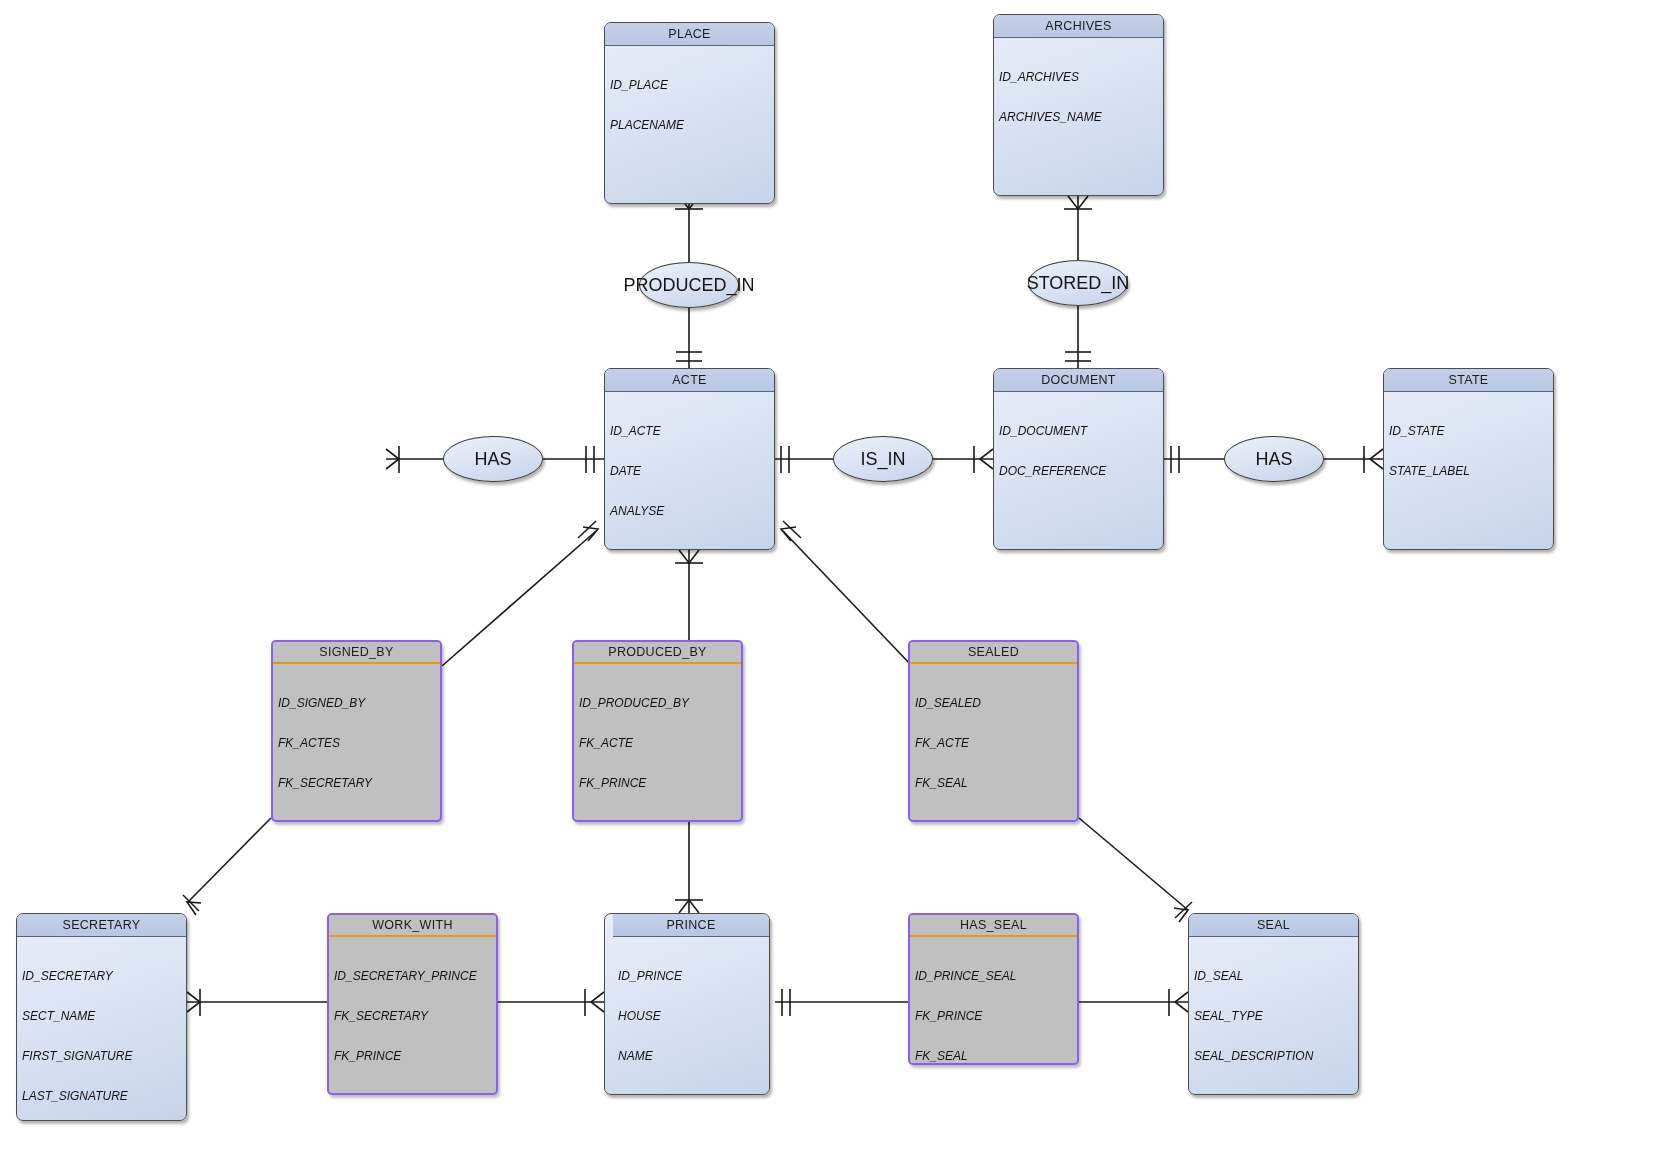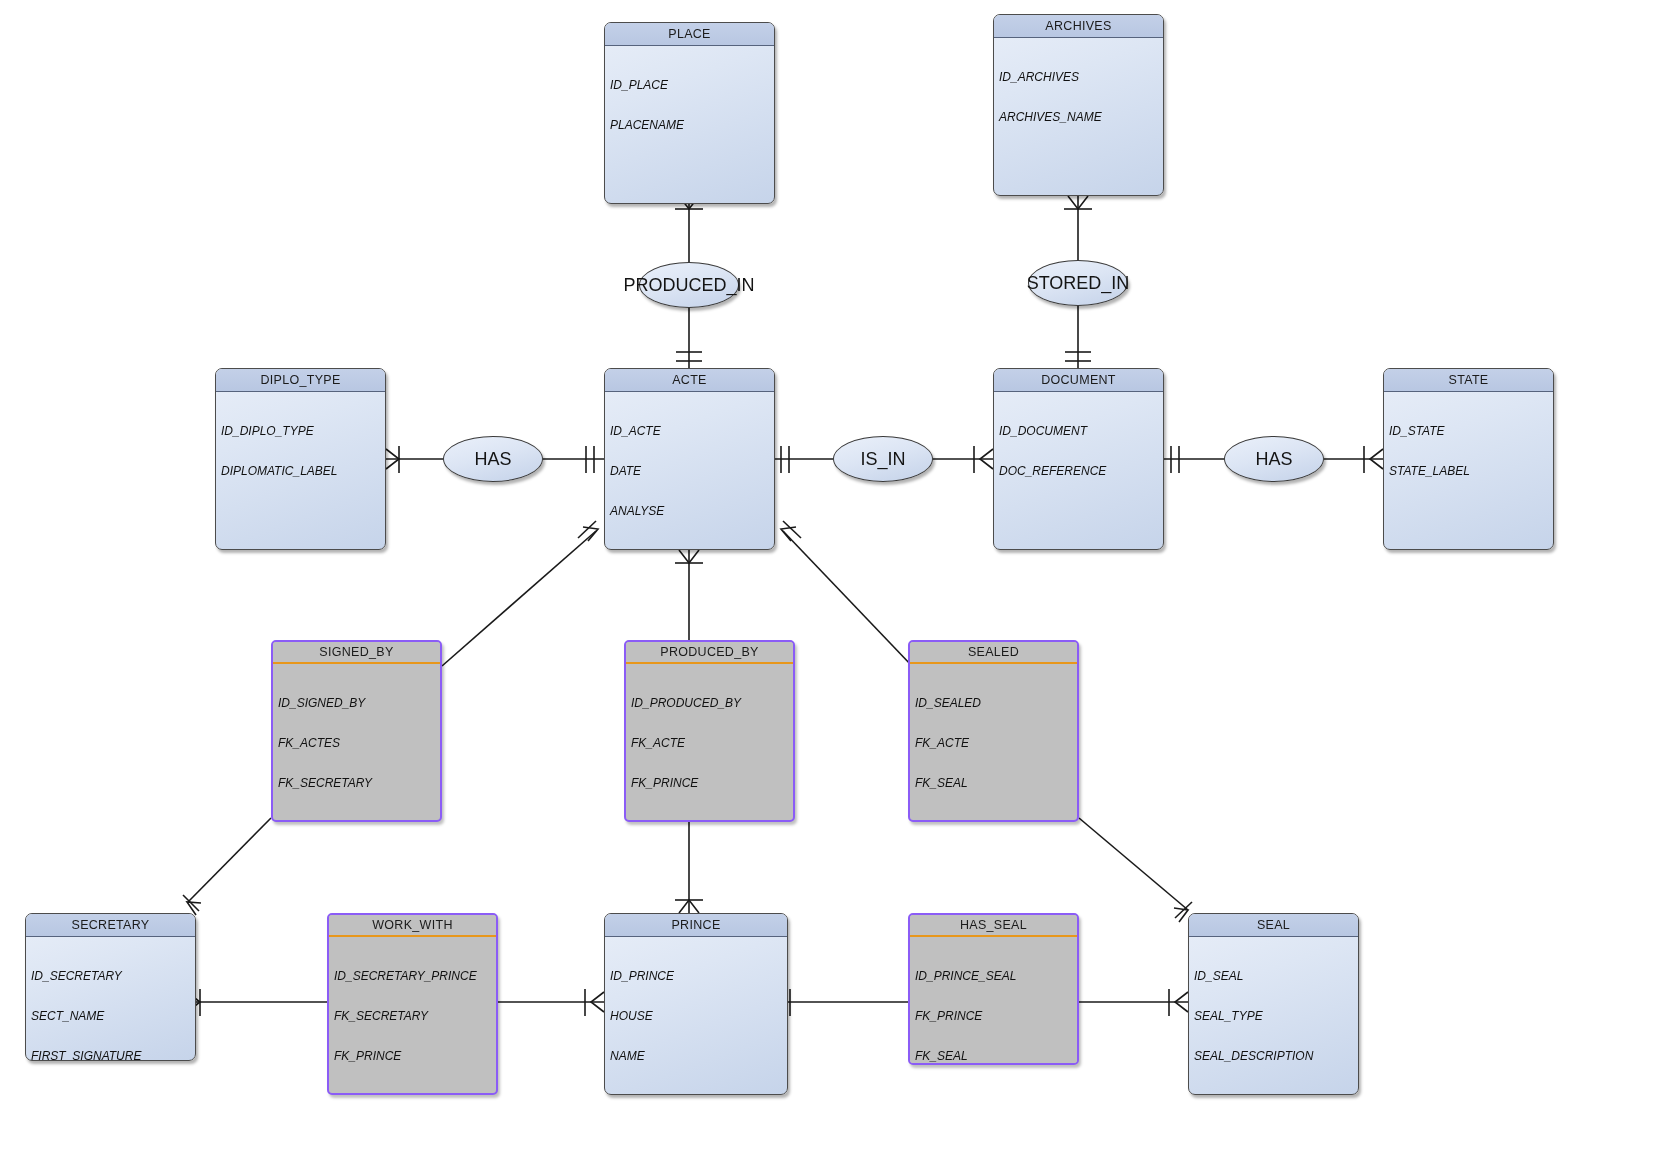--- a/index.html
+++ b/index.html
@@ -189,27 +189,20 @@
   </div>
 
   <div class="entity std" style="left:993px;top:14px;width:171px;height:182px;">
     <div class="ehead">ARCHIVES</div>
     <div class="ebody">
       <span class="attrline">ID_ARCHIVES</span>
       <span class="attrline">ARCHIVES_NAME</span>
     </div>
   </div>
 
-  <div class="entity std" style="left:215px;top:368px;width:171px;height:182px;">
-    <div class="ehead">DIPLO_TYPE</div>
-    <div class="ebody">
-      <span class="attrline">ID_DIPLO_TYPE</span>
-      <span class="attrline">DIPLOMATIC_LABEL</span>
-    </div>
-  </div>
 
   <div class="entity std" style="left:604px;top:368px;width:171px;height:182px;">
     <div class="ehead">ACTE</div>
     <div class="ebody">
       <span class="attrline">ID_ACTE</span>
       <span class="attrline">DATE</span>
       <span class="attrline">ANALYSE</span>
     </div>
   </div>
 
@@ -231,58 +224,58 @@
 
   <div class="entity assoc" style="left:271px;top:640px;width:171px;height:182px;">
     <div class="ehead">SIGNED_BY</div>
     <div class="ebody">
       <span class="attrline">ID_SIGNED_BY</span>
       <span class="attrline">FK_ACTES</span>
       <span class="attrline">FK_SECRETARY</span>
     </div>
   </div>
 
-  <div class="entity assoc" style="left:624px;top:640px;width:171px;height:182px;">
+  <div class="entity assoc" style="left:572px;top:640px;width:171px;height:182px;">
     <div class="ehead">PRODUCED_BY</div>
     <div class="ebody">
       <span class="attrline">ID_PRODUCED_BY</span>
       <span class="attrline">FK_ACTE</span>
       <span class="attrline">FK_PRINCE</span>
     </div>
   </div>
 
   <div class="entity assoc" style="left:908px;top:640px;width:171px;height:182px;">
     <div class="ehead">SEALED</div>
     <div class="ebody">
       <span class="attrline">ID_SEALED</span>
       <span class="attrline">FK_ACTE</span>
       <span class="attrline">FK_SEAL</span>
     </div>
   </div>
 
-  <div class="entity std" style="left:25px;top:913px;width:171px;height:148px;">
+  <div class="entity std" style="left:16px;top:913px;width:171px;height:208px;">
     <div class="ehead">SECRETARY</div>
     <div class="ebody">
       <span class="attrline">ID_SECRETARY</span>
       <span class="attrline">SECT_NAME</span>
       <span class="attrline">FIRST_SIGNATURE</span>
       <span class="attrline">LAST_SIGNATURE</span>
     </div>
   </div>
 
   <div class="entity assoc" style="left:327px;top:913px;width:171px;height:182px;">
     <div class="ehead">WORK_WITH</div>
     <div class="ebody">
       <span class="attrline">ID_SECRETARY_PRINCE</span>
       <span class="attrline">FK_SECRETARY</span>
       <span class="attrline">FK_PRINCE</span>
     </div>
   </div>
 
-  <div class="entity std" style="left:604px;top:913px;width:184px;height:182px;">
+  <div class="entity std" style="left:604px;top:913px;width:166px;height:182px;padding-left:8px;">
     <div class="ehead">PRINCE</div>
     <div class="ebody">
       <span class="attrline">ID_PRINCE</span>
       <span class="attrline">HOUSE</span>
       <span class="attrline">NAME</span>
     </div>
   </div>
 
   <div class="entity assoc" style="left:908px;top:913px;width:171px;height:152px;">
     <div class="ehead">HAS_SEAL</div>

